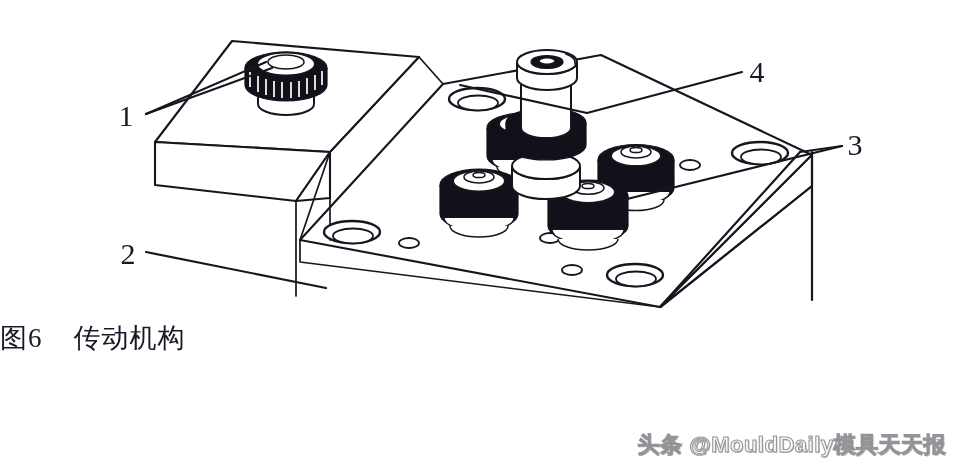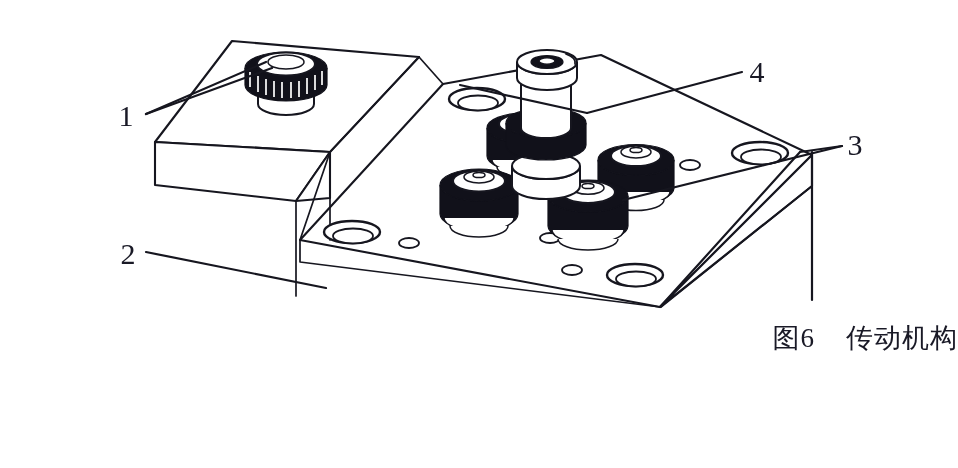--- a/index.html
+++ b/index.html
@@ -27,21 +27,21 @@
     top: 0;
     width: 958px;
     height: 320px;
     display: block;
   }
   .cap-wrap {
     position: absolute;
     left: 0;
     top: 322px;
     width: 958px;
-    text-align: right;
+    text-align: left;
   }
   .fig-caption {
     font-family: "Liberation Serif", "DejaVu Serif", serif;
     font-size: 27px;
     letter-spacing: 1px;
     color: #191926;
     white-space: pre;
     line-height: 1.25;
   }
   .legend-wrap {
@@ -307,14 +307,15 @@
     <text class="callout-text" x="855" y="155" text-anchor="middle">3</text>
     <text class="callout-text" x="757" y="82" text-anchor="middle">4</text>
 
   </svg>
 
   <div class="cap-wrap">
     <span class="fig-caption">图6    传动机构</span>
   </div>
 
 
+  <div class="watermark">头条 @MouldDaily模具天天报</div>
 
 </div>
 
 </body></html>

